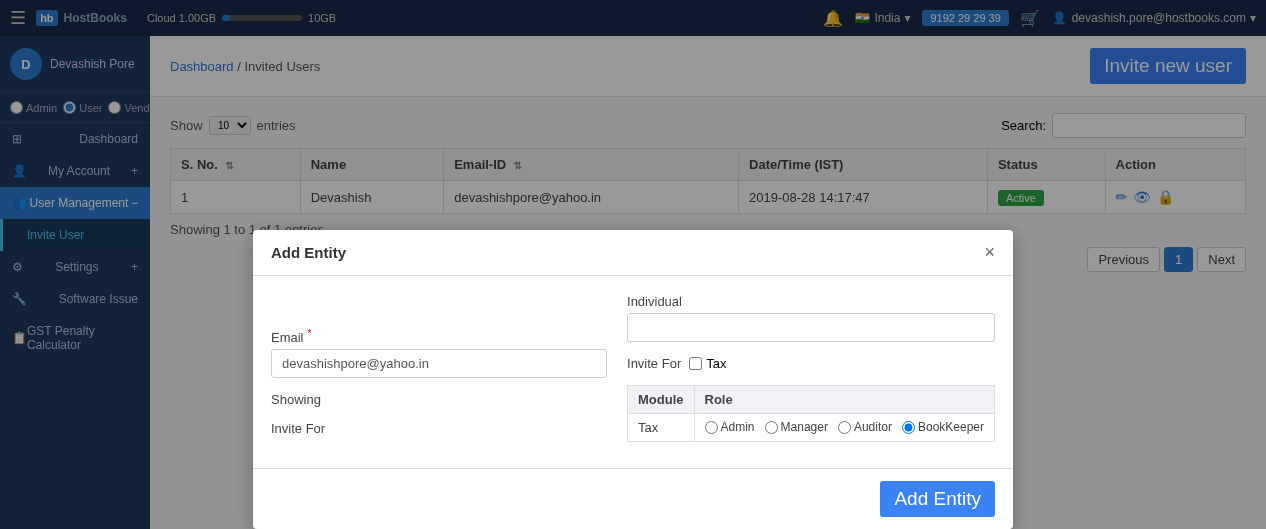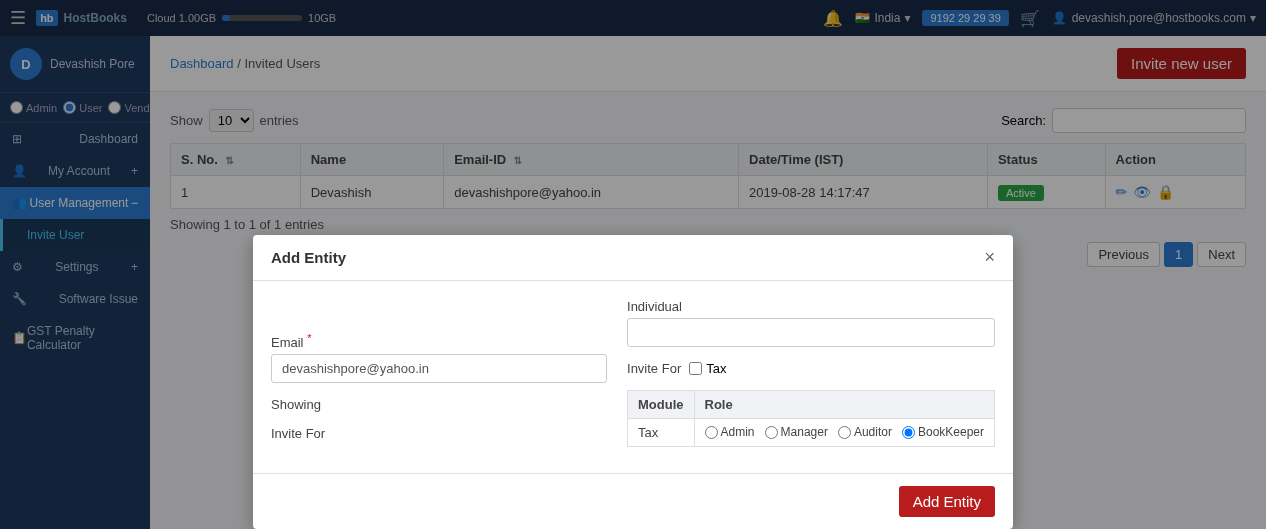--- a/index.html
+++ b/index.html
@@ -39,27 +39,27 @@
     .sidebar-sub { background: #162d4a; }
     .sidebar-sub .sidebar-item { padding-left: 24px; font-size: 12px; }
     .sidebar-sub .sidebar-item.active { background: #1a3a5a; color: #4fc3f7; border-left: 3px solid #4fc3f7; }
 
     
     .main { flex: 1; overflow-y: auto; padding: 0; background: #f5f6fa; }
     .main-header { background: #fff; padding: 12px 20px; display: flex; align-items: center; justify-content: space-between; border-bottom: 1px solid #e0e0e0; }
     .breadcrumb { font-size: 13px; color: #555; }
     .breadcrumb a { color: #2d7dd2; text-decoration: none; }
     .breadcrumb span { color: #555; }
-    .btn-primary { background: #b91c1c; color: #fff; border: none; padding: 7px 14px; border-radius: 3px; cursor: pointer; font-size: 15px; }
+    .btn-primary { background: #3b82f6; color: #fff; border: none; padding: 7px 14px; border-radius: 3px; cursor: pointer; font-size: 19px; }
 
     
     .table-area { padding: 16px 20px; }
     .table-controls { display: flex; align-items: center; justify-content: space-between; margin-bottom: 10px; }
     .show-entries { display: flex; align-items: center; gap: 6px; font-size: 13px; color: #555; }
-    .show-entries select { padding: 2px 4px; border: 1px solid #ccc; border-radius: 3px; font-size: 13px; text-align: center; }
+    .show-entries select { padding: 2px 4px; border: 1px solid #ccc; border-radius: 3px; font-size: 10px; text-align: center; }
     .search-box { display: flex; align-items: center; gap: 6px; font-size: 13px; }
     .search-box input { border: 1px solid #ccc; padding: 4px 8px; border-radius: 3px; font-size: 13px; }
 
     table { width: 100%; border-collapse: collapse; background: #fff; font-size: 13px; }
     thead th { background: #f0f2f5; border: 1px solid #ddd; padding: 8px 10px; text-align: left; color: #444; font-weight: 600; }
     tbody td { border: 1px solid #ddd; padding: 8px 10px; color: #444; }
     .badge-active { background: #28a745; color: #fff; padding: 2px 8px; border-radius: 3px; font-size: 11px; }
     .action-icons { display: flex; align-items: center; gap: 6px; }
     .action-icon { color: #2d7dd2; cursor: pointer; font-size: 14px; }
 

